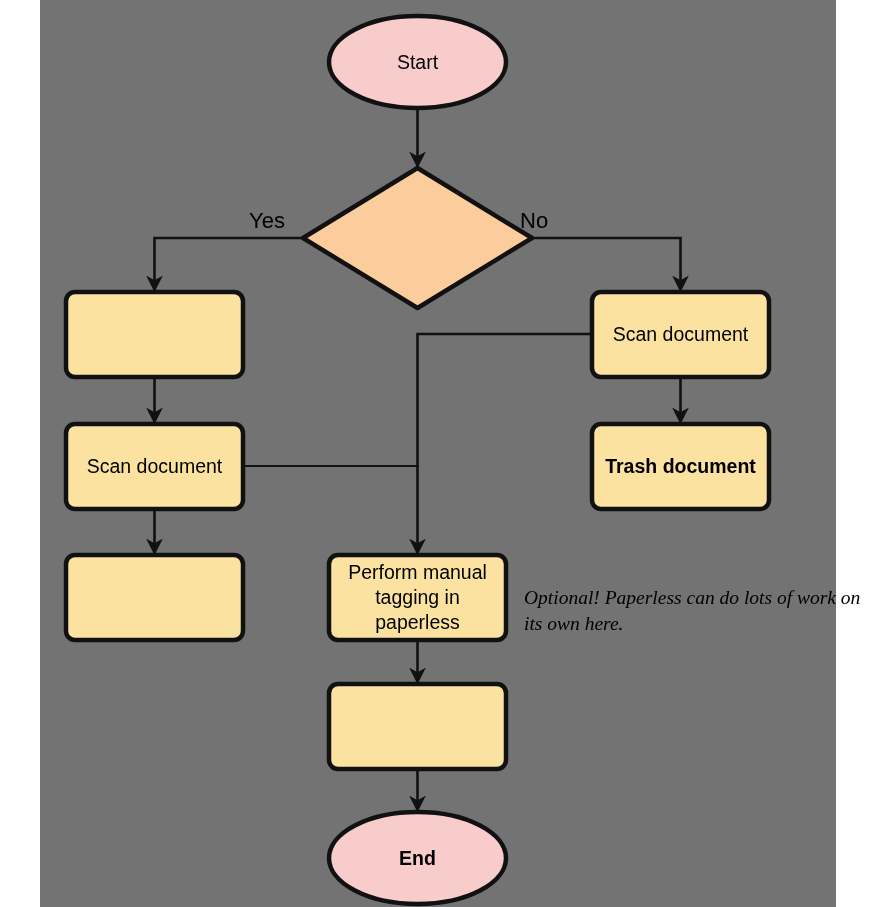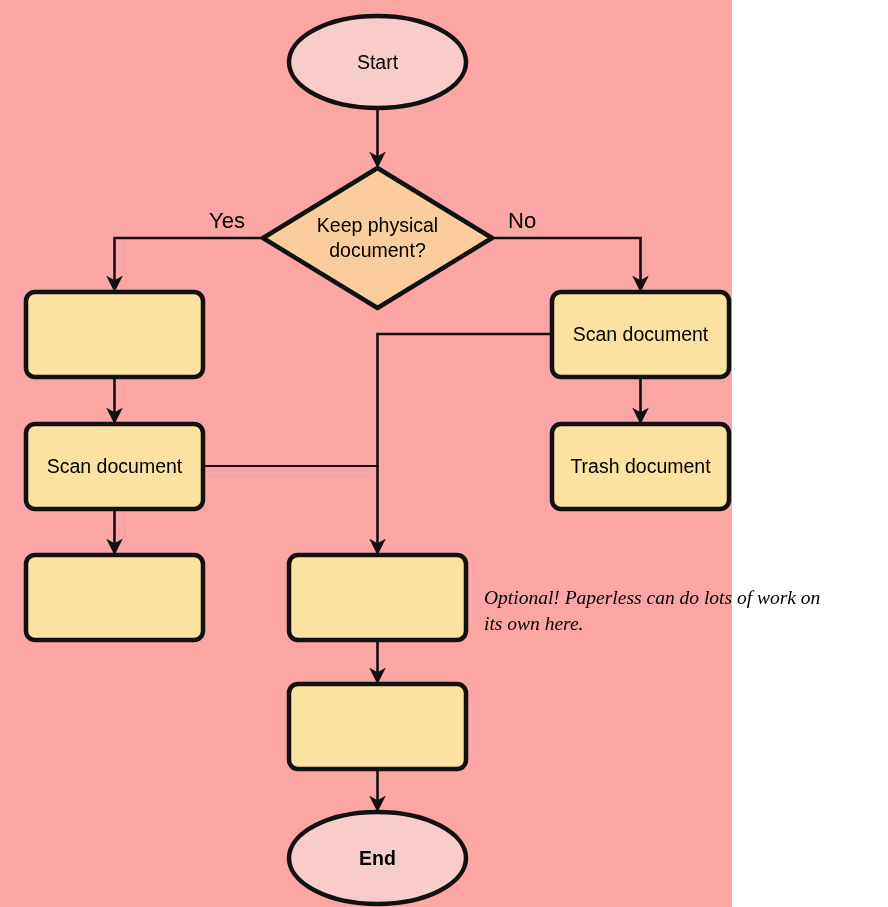--- a/index.html
+++ b/index.html
@@ -8,23 +8,24 @@
     background: #ffffff;
   }
   body {
     width: 888px;
     height: 907px;
     font-family: "Liberation Sans", sans-serif;
     overflow: hidden;
   }
   #flowchart-root {
     position: relative;
-    width: 732px;
+    width: 796px;
     height: 907px;
-    background: #fca5a5;
+    background: #737373;
+    margin-left: 40px;
   }
   #flow-svg {
     position: absolute;
     left: 0;
     top: 0;
     width: 888px;
     height: 907px;
   }
   .node-label {
     position: absolute;
@@ -102,34 +103,35 @@
     <rect x="552" y="292" width="177" height="85" rx="9" ry="9" fill="#fbe2a0" stroke="#111111" stroke-width="4.5"></rect>
     <rect x="552" y="424" width="177" height="85" rx="9" ry="9" fill="#fbe2a0" stroke="#111111" stroke-width="4.5"></rect>
     <rect x="289" y="555" width="177" height="85" rx="9" ry="9" fill="#fbe2a0" stroke="#111111" stroke-width="4.5"></rect>
     <rect x="289" y="684" width="177" height="85" rx="9" ry="9" fill="#fbe2a0" stroke="#111111" stroke-width="4.5"></rect>
 
     <ellipse cx="377.5" cy="858" rx="88.5" ry="46" fill="#f9cccc" stroke="#111111" stroke-width="4.5"></ellipse>
   </svg>
 
   <div class="node-label" style="left:289px; top:16px; width:177px; height:92px;">Start</div>
 
-  <div class="node-label" style="left:263px; top:168px; width:229px; height:140px;">Keep physical
-document?</div>
 
 
   <div class="node-label" style="left:26px; top:424px; width:177px; height:85px;">Scan document</div>
 
 
   <div class="node-label" style="left:552px; top:292px; width:177px; height:85px;">Scan document</div>
 
-  <div class="node-label" style="left:552px; top:424px; width:177px; height:85px;">Trash document</div>
+  <div class="node-label" style="left:552px; top:424px; width:177px; height:85px;font-weight:bold;">Trash document</div>
 
+  <div class="node-label" style="left:289px; top:555px; width:177px; height:85px;">Perform manual
+tagging in
+paperless</div>
 
 
   <div class="node-label" style="left:289px; top:812px; width:177px; height:92px;font-weight:bold;">End</div>
 
   <div class="edge-label" style="left:209px; top:210px;">Yes</div>
-  <div class="edge-label" style="left:508px; top:210px;">No</div>
+  <div class="edge-label" style="left:480px; top:210px;">No</div>
 
   <div class="note-text" style="left:484px; top:585px; width:400px;">Optional! Paperless can do lots of work on
 its own here.</div>
 
 </div>
 
 </body></html>

